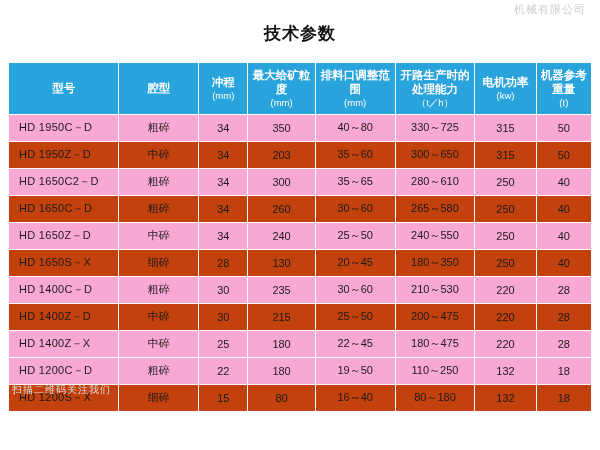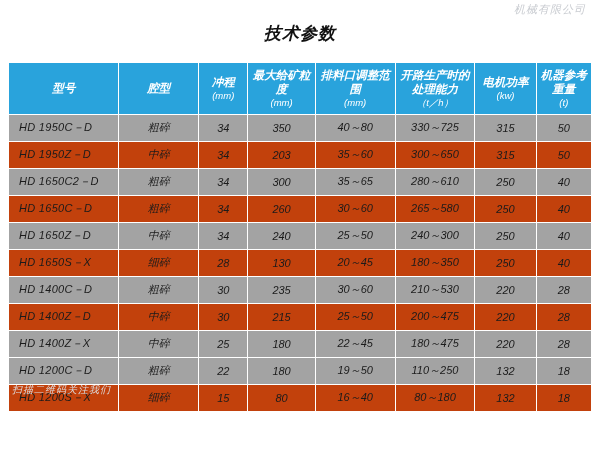--- a/index.html
+++ b/index.html
@@ -9,21 +9,20 @@
     width: 600px;
     height: 450px;
     overflow: hidden;
     font-family: "Liberation Sans", sans-serif;
   }
   .page {
     position: relative;
     width: 600px;
     height: 401px;
     box-sizing: border-box;
-    font-style: italic;
   }
   .top-faint {
     position: absolute;
     top: 2px;
     right: 14px;
     font-size: 11px;
     color: #c9ccd1;
     letter-spacing: 1px;
     white-space: nowrap;
   }
@@ -80,21 +79,21 @@
     padding: 4px 2px;
     text-align: center;
     height: 18px;
     white-space: nowrap;
   }
   table.spec td.model {
     text-align: left;
     padding-left: 10px;
     letter-spacing: 0.3px;
   }
-  tr.odd td { background: #a3a3a3; }
+  tr.odd td { background: #f9a8d4; }
   tr.even td { background: #c2410c; }
   .footer-ghost {
     position: absolute;
     left: 12px;
     bottom: 4px;
     font-size: 10px;
     color: #dcdee1;
     letter-spacing: 1px;
     white-space: nowrap;
     margin-top: 20px;
@@ -199,21 +198,21 @@
           <td>265～580</td>
           <td>250</td>
           <td>40</td>
         </tr>
         <tr class="odd">
           <td class="model">HD 1650Z－D</td>
           <td>中碎</td>
           <td>34</td>
           <td>240</td>
           <td>25～50</td>
-          <td>240～300</td>
+          <td>240～550</td>
           <td>250</td>
           <td>40</td>
         </tr>
         <tr class="even">
           <td class="model">HD 1650S－X</td>
           <td>细碎</td>
           <td>28</td>
           <td>130</td>
           <td>20～45</td>
           <td>180～350</td>

